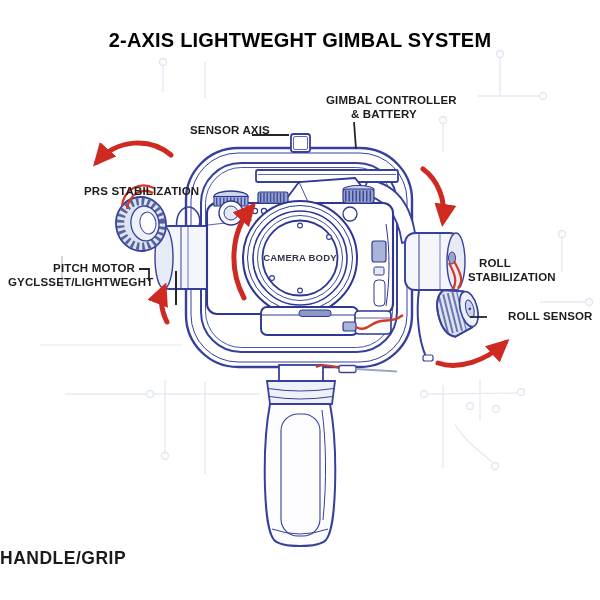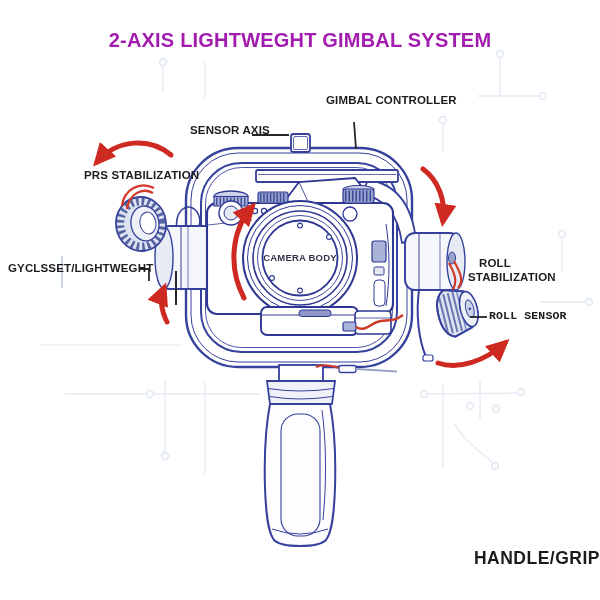--- a/index.html
+++ b/index.html
@@ -2,24 +2,24 @@
 <html><head>
 <meta charset="utf-8">
 <style>
   html,body{margin:0;padding:0;background:#ffffff;}
   .stage{position:relative;width:600px;height:600px;background:#ffffff;overflow:hidden;
          font-family:"Liberation Sans", sans-serif;}
   svg{position:absolute;left:0;top:0;}
   .lbl{position:absolute;font-size:11.5px;line-height:14px;font-weight:bold;
        color:#1d1d20;letter-spacing:.15px;white-space:nowrap;}
   .title{left:0;right:0;top:33px;text-align:center;font-size:20px;
-         font-weight:bold;color:#a21caf;letter-spacing:.2px;}
+         font-weight:bold;color:#000000;letter-spacing:.2px;}
   .center{text-align:center;margin-left:29px;}
   .right{text-align:right;}
-  .handle-lbl{left:0;right:0;top:551px;text-align:right;font-size:17.5px;
+  .handle-lbl{left:0;right:0;top:551px;text-align:left;font-size:17.5px;
               letter-spacing:.5px;color:#1b1b1e;}
 </style>
 </head>
 <body>
 
 <div class="stage">
 
 <svg width="600" height="600" viewBox="0 0 600 600">
   <defs>
     <marker id="ah" markerWidth="5" markerHeight="4.6" refX="3.4" refY="2.2" orient="auto" markerUnits="strokeWidth">
@@ -209,28 +209,30 @@
     <line x1="470" y1="317" x2="487" y2="317"></line>
   </g>
 </svg>
 
 <div class="lbl title">2-AXIS LIGHTWEGHT GIMBAL SYSTEM</div>
 
 <div class="lbl" style="left:190px;top:123px;">SENSOR AXIS</div>
 
 <div class="lbl center" style="left:297px;top:93px;width:116px;">
   <div>GIMBAL CONTROLLER</div>
+  <div>&amp; BATTERY</div>
 </div>
 
-<div class="lbl" style="left:44px;top:168px;padding-left:40px;">PRS STABILIZATION</div>
+<div class="lbl" style="left:44px;top:184px;padding-left:40px;">PRS STABILIZATION</div>
 
 <div class="lbl right" style="left:8px;top:261px;width:127px;">
+  <div>PITCH MOTOR</div>
   <div>GYCLSSET/LIGHTWEGHT</div>
 </div>
 
 <div class="lbl" style="left:479px;top:256px;">ROLL</div>
 <div class="lbl" style="left:468px;top:270px;text-align:center;">STABILIZATION</div>
 
-<div class="lbl" style="left:489px;top:309px;font-family:Liberation Mono, monospace;">ROLL SENSOR</div>
+<div class="lbl" style="left:508px;top:309px;">ROLL SENSOR</div>
 
 <div class="lbl handle-lbl">HANDLE/GRIP</div>
 
 </div>
 
 </body></html>

